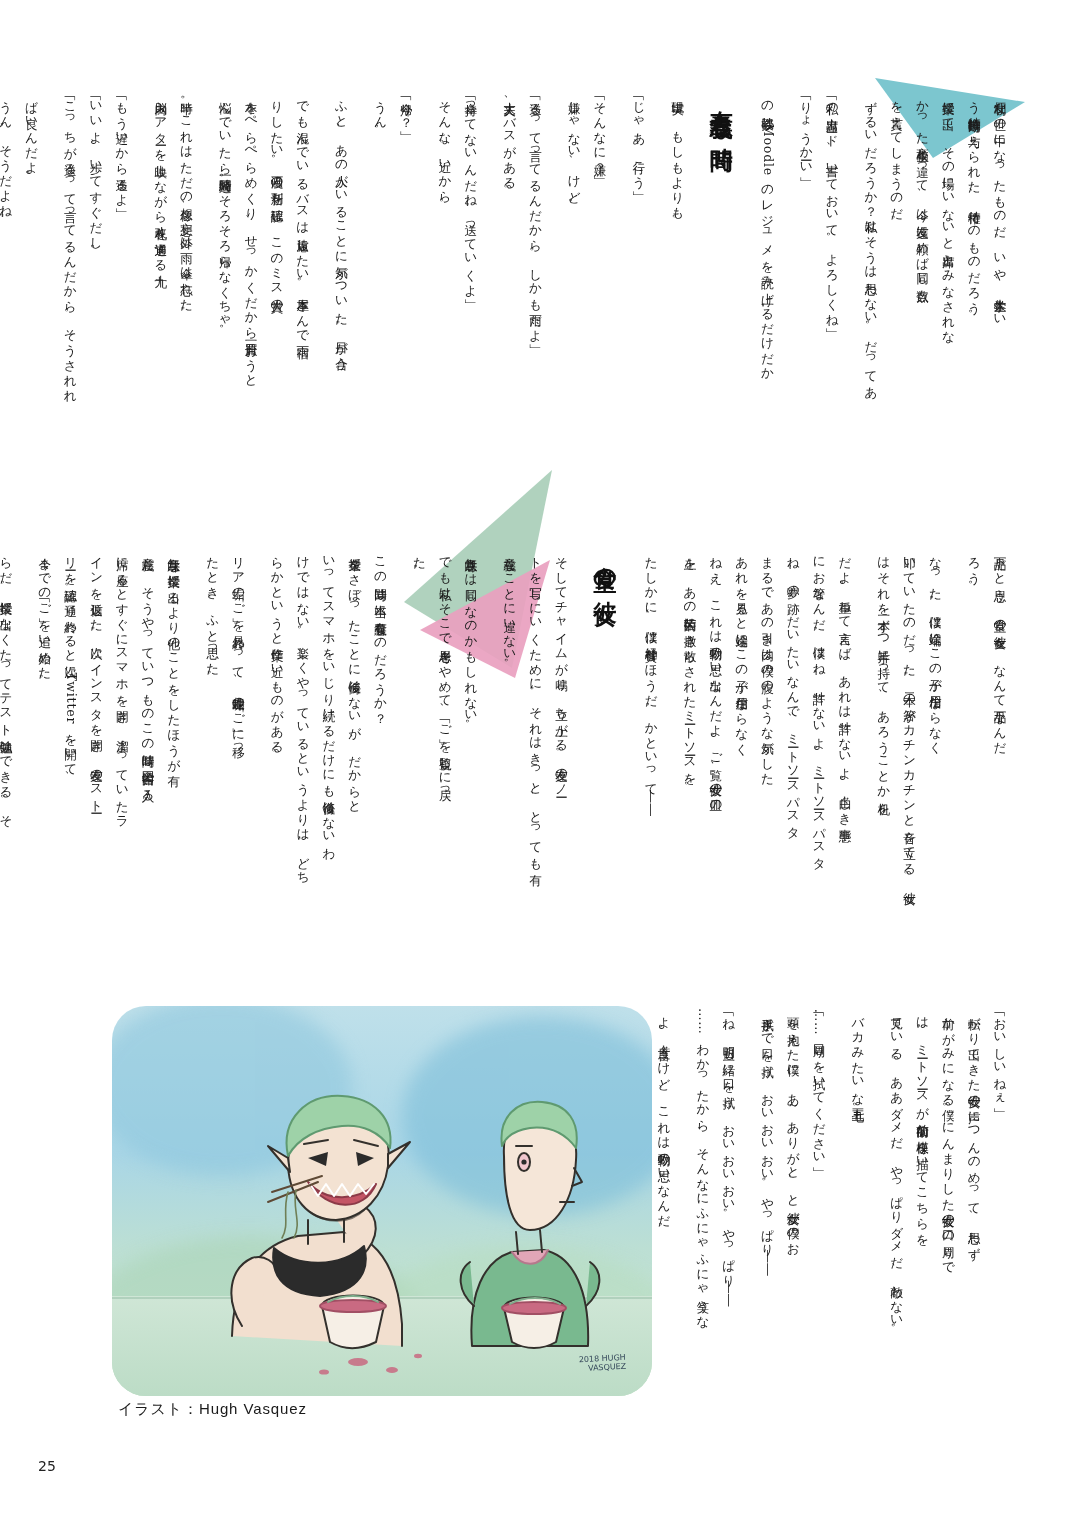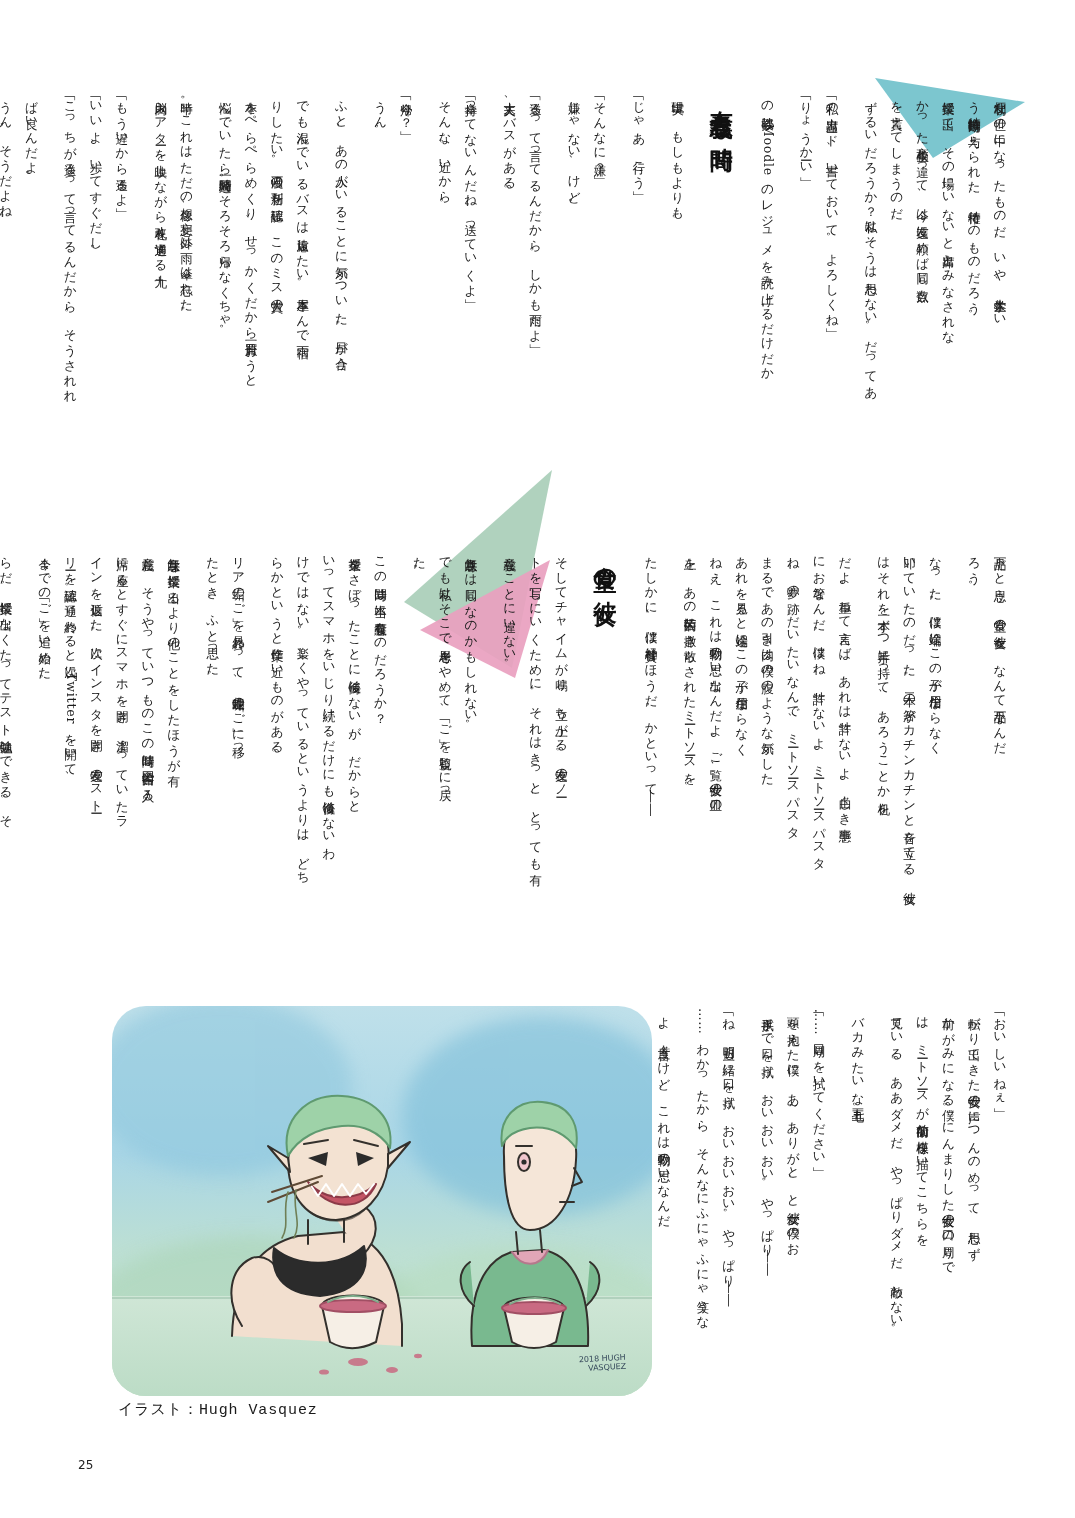--- a/index.html
+++ b/index.html
@@ -107,21 +107,21 @@
   .wash {
     position: absolute;
     border-radius: 50%;
     filter: blur(9px);
     opacity: .55;
   }
   .caption {
     position: absolute;
     left: 118px;
     top: 1400px;
-    font-family: Liberation Mono, monospace;
+    font-family: Liberation Sans, sans-serif;
     font-size: 15px;
     letter-spacing: .06em;
     color: #1a1a1a;
   }
   .sig {
     position: absolute;
     right: 26px;
     bottom: 24px;
     font-family: "DejaVu Sans", sans-serif;
     font-size: 8px;
@@ -129,23 +129,22 @@
     line-height: 1.15;
     text-align: right;
     transform: rotate(-3deg);
   }
 
   #page-number {
     position: absolute;
     left: 38px;
     top: 1458px;
     font-family: "DejaVu Sans", "Liberation Sans", sans-serif;
-    font-size: 12px;
+    font-size: 14px;
     color: #222;
-    margin-left: 40px;
   }
 </style>
 </head>
 <body>
 
 <div class="page">
 
   <svg class="tri" style="left:875px; top:78px; width:150px; height:80px;" viewBox="0 0 150 80">
     <polygon points="0,0 150,24 58,80" fill="#7cc6cf"></polygon>
   </svg>

